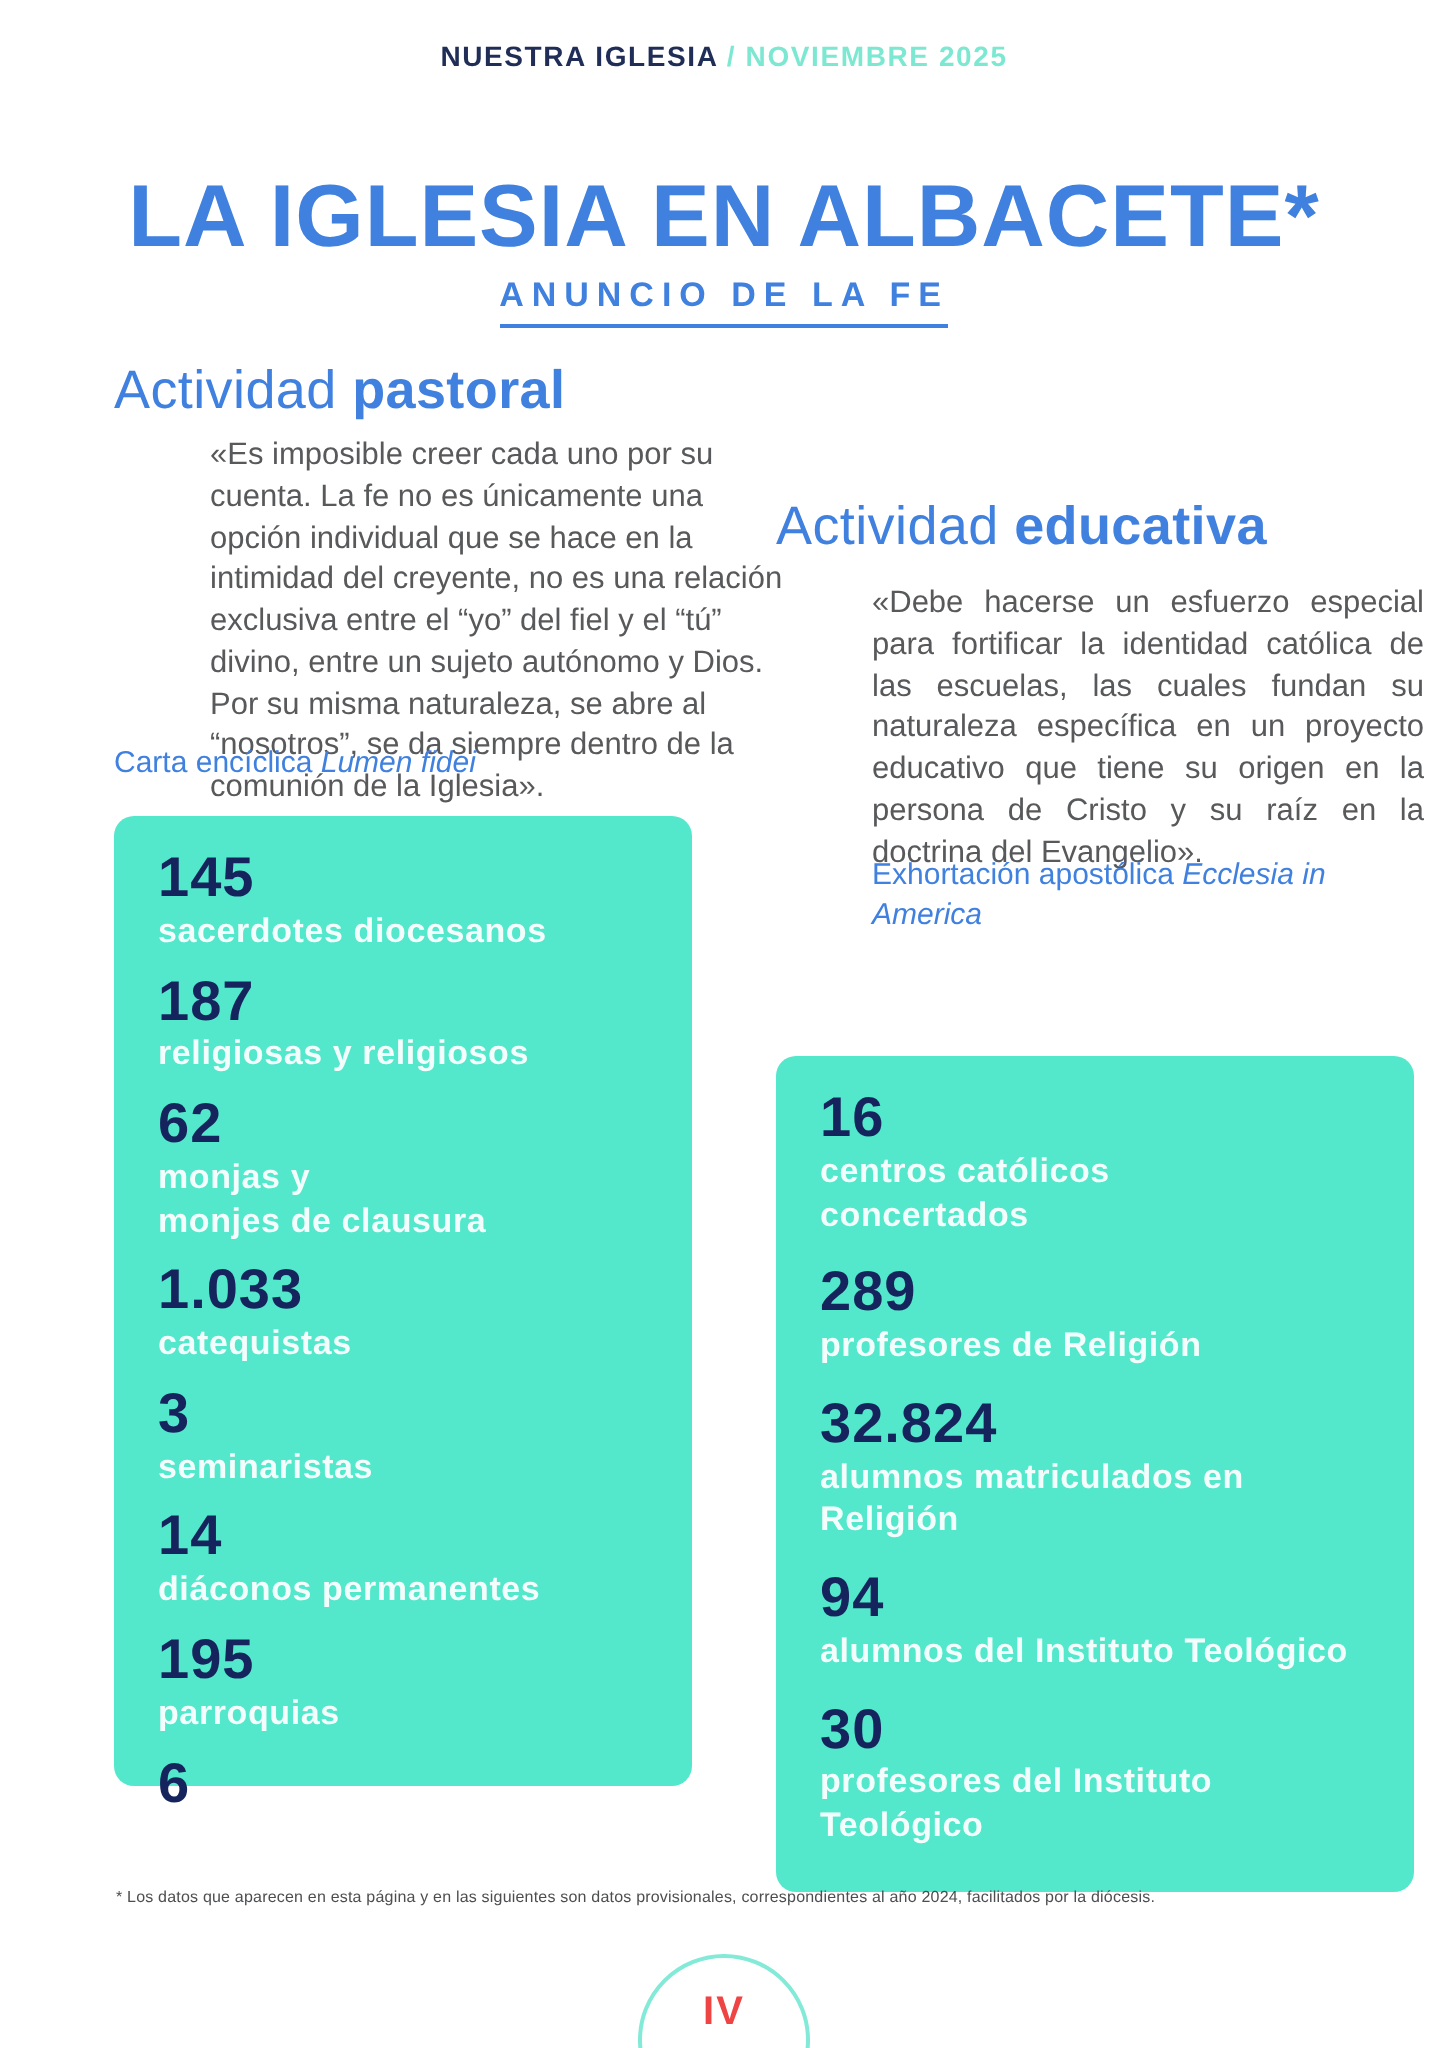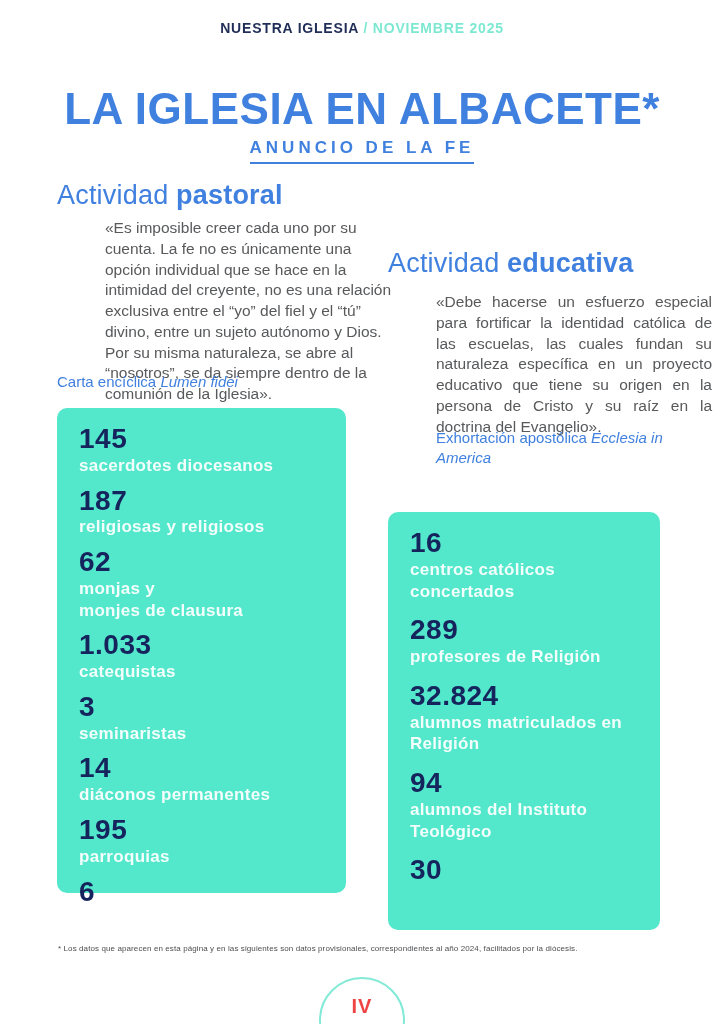--- a/index.html
+++ b/index.html
@@ -35,21 +35,21 @@
   .source-line{
     position:absolute;color:#4080df;font-size:15px;line-height:1.3;font-weight:400;
   }
   .source-line .italic{font-style:italic;}
   
   .stat-box{
     position:absolute;background:#53e8cb;border-radius:10px;
     padding:16px 22px;box-sizing:border-box;
   }
   .stat-box.left{left:57px;top:408px;width:289px;height:485px;}
-  .stat-box.right{left:388px;top:512px;width:272px;height:418px;}
+  .stat-box.right{left:388px;top:528px;width:319px;height:418px;}
   .stat-item{margin-bottom:9px;}
   .stat-box.right .stat-item{margin-bottom:13px;}
   .stat-value{
     color:#15245c;font-size:28px;font-weight:bold;line-height:1.1;letter-spacing:0.5px;
   }
   .stat-label{
     color:rgba(255,255,255,0.93);font-size:17px;font-weight:bold;
     line-height:1.28;white-space:pre-line;letter-spacing:0.3px;
   }
   
@@ -161,20 +161,22 @@
 Religión</div>
       </div>
 
       <div class="stat-item">
         <div class="stat-value">94</div>
         <div class="stat-label">alumnos del Instituto Teológico</div>
       </div>
 
       <div class="stat-item">
         <div class="stat-value">30</div>
+        <div class="stat-label">profesores del Instituto
+Teológico</div>
       </div>
     </div>
 
   <div class="footnote">* Los datos que aparecen en esta página y en las siguientes son datos provisionales, correspondientes al año 2024, facilitados por la diócesis.</div>
 
   <div class="page-circle">
     <span class="num">IV</span>
   </div>
 
 </div>

